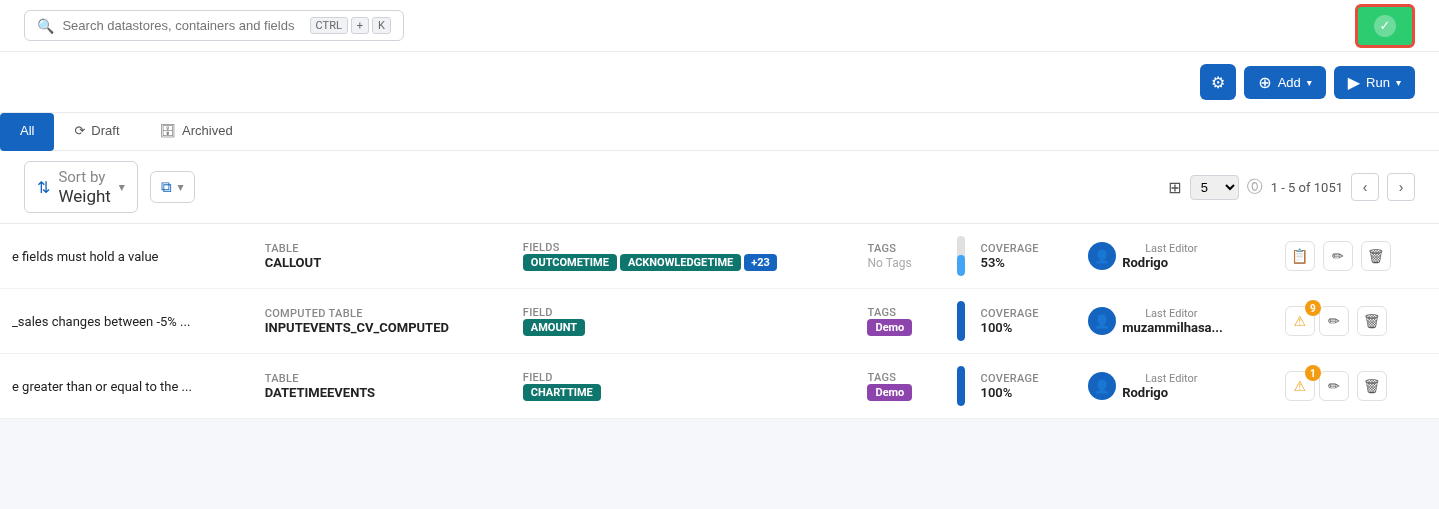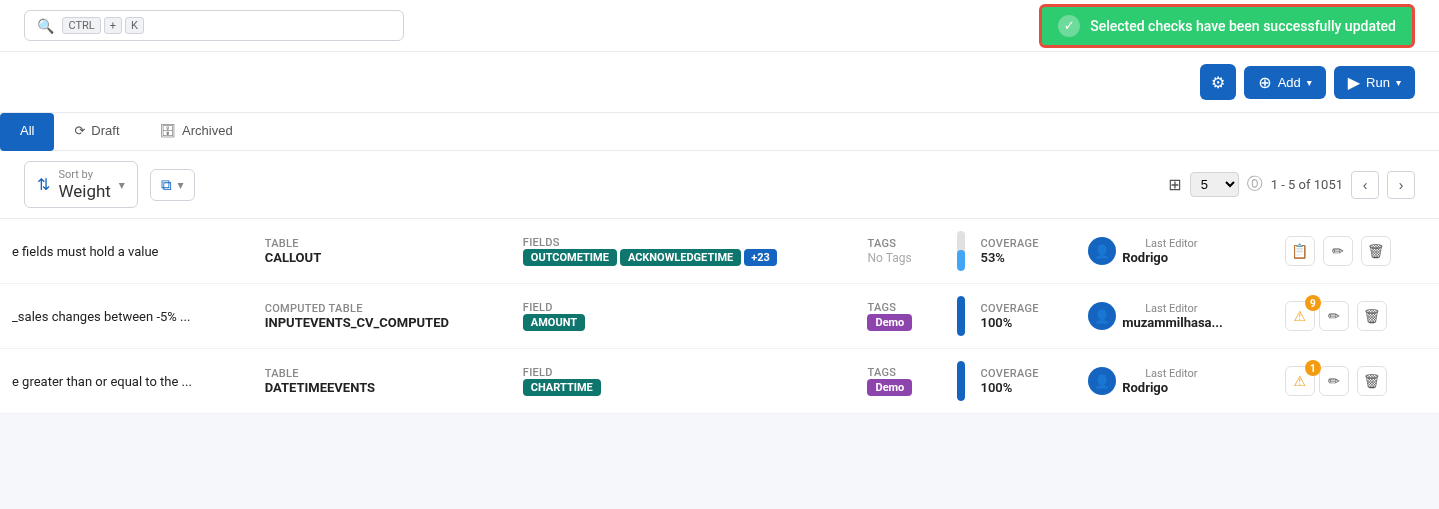--- a/index.html
+++ b/index.html
@@ -361,30 +361,30 @@
       font-size: 13px;
       font-weight: 700;
     }
   </style>
 </head>
 <body>
 
 <div class="top-bar">
   <div class="search-box">
     <span style="color:#aaa; font-size:14px;">🔍</span>
+    <input type="text" placeholder="Search datastores, containers and fields" style="">
     <div class="kbd-shortcut">
       <span class="kbd">CTRL</span>
       <span class="kbd">+</span>
       <span class="kbd">K</span>
     </div>
   </div>
 
   <div class="success-toast">
     <div class="check-circle">✓</div>
-    <span>Selected checks have been successfully updated</span>
   </div>
 </div>
 
 <div class="toolbar-area">
   <button class="btn-icon">
     <span>⚙</span>
   </button>
   <button class="btn-primary">
     <span style="font-size:16px;">⊕</span>
     <span>Add</span>
@@ -410,21 +410,21 @@
       <span>🗄</span>
       <span>Archived</span>
     </button>
   </div>
 
   <div class="sort-filter-bar">
     <div class="sort-filter-left">
       <div class="sort-select">
         <span style="color:#1565c0; font-size:16px;">⇅</span>
         <div>
-          <div style="font-size:11px; color:#888;">Sort by</div>
+          <div style="font-size:15px; color:#888;">Sort by</div>
           <div style="font-size:17px; font-weight:400;">Weight</div>
         </div>
         <span style="color:#888; font-size:12px;">▾</span>
       </div>
       <div class="filter-btn">
         <span style="color:#1565c0;">⧉</span>
         <span style="color:#888; font-size:12px;">▾</span>
       </div>
     </div>
 

